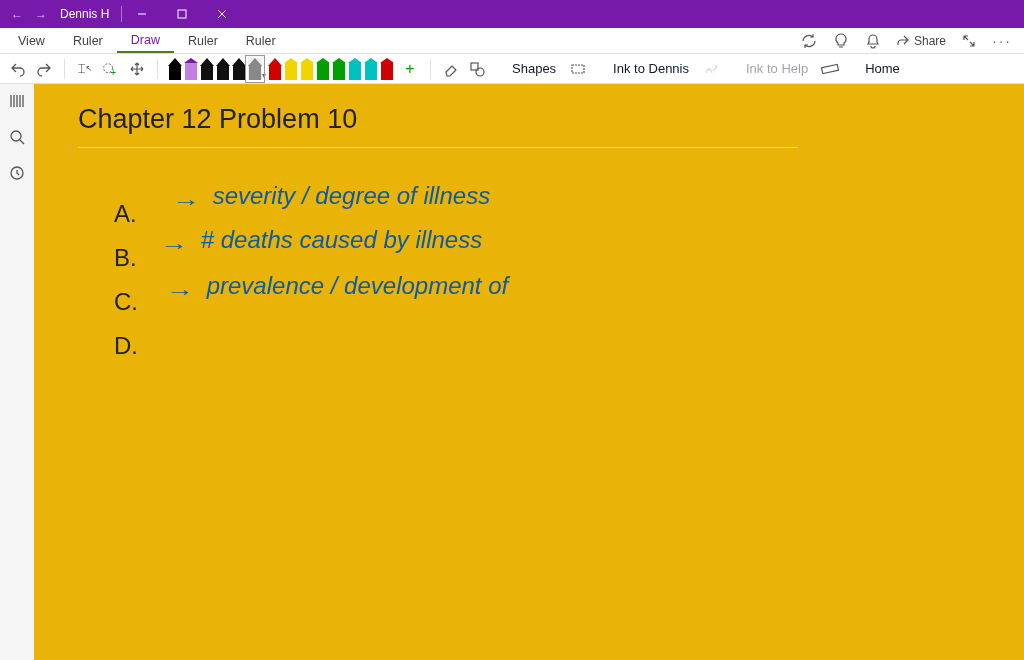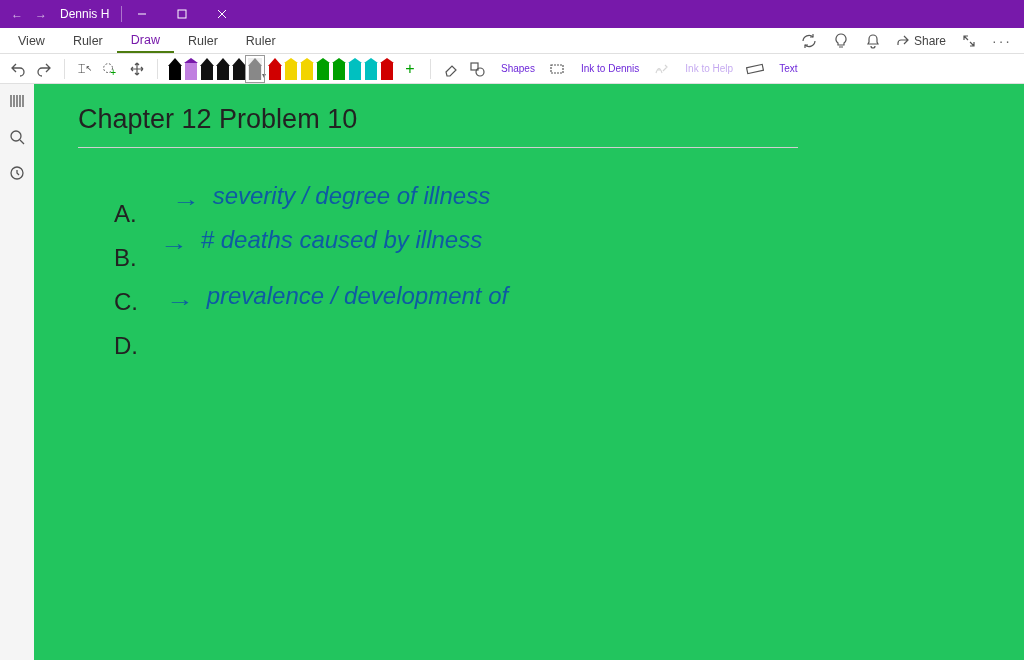--- a/index.html
+++ b/index.html
@@ -52,33 +52,33 @@
 }
 .pen .body {
   position: absolute; top: 7px; left: 1px; width: 12px; height: 15px;
   background: var(--body);
 }
 .pen.selected { outline: 1px solid #999; outline-offset: 2px; background:#eee; padding:1px;}
 .pen.highlighter .tip { border-bottom-width: 5px; }
 .pen.highlighter .body { top:5px; height:17px; }
 .chev { font-size:8px; color:#666; margin-left:-2px; align-self:flex-end;}
 
-.ribbon .lbl { margin-left: 8px; margin-right: 6px; font-size: 10px; color:#6d28d9;}
+.ribbon .lbl { margin-left: 19px; margin-right: 6px; font-size: 13px; color:#0f172a;}
 .ribbon .ico2 { font-size: 14px; color:#555;}
 
 
 .leftrail {
   position: absolute; left: 0; top: 84px; bottom: 0; width: 34px;
   background: #f5f5f5; display: flex; flex-direction: column; align-items: center;
   gap: 18px; padding-top: 8px; color:#555;
 }
 .leftrail .ico { width: 18px; height: 18px; display:flex; align-items:center; justify-content:center; }
 
 
-.canvas { position: absolute; left: 34px; right: 0; top: 84px; bottom: 0; background: #22c55e; }
+.canvas { position: absolute; left: 34px; right: 0; top: 84px; bottom: 0; background: #eab308; }
 .page-title {
   position: absolute; left: 44px; top: 20px;
   font-size: 27px; font-weight: 300; color: #222;
   border-bottom: 1px solid #d0d0d0; width: 720px; padding-bottom: 12px;
   font-family: "Segoe UI Light","Segoe UI",sans-serif;
 }
 
 .list { position: absolute; left: 80px; top: 108px; font-size: 24px; color:#222; font-family: "Segoe UI",sans-serif;}
 .list .row { height: 44px; display: flex; align-items: center; }
 .list .letter { width: 36px; font-weight:400;}
@@ -270,21 +270,21 @@
       <svg width="16" height="16" viewBox="0 0 16 16" fill="none" stroke="#999" stroke-width="1.2">
         <path d="M3 12c2-6 4-6 6 0M4 9h4M12 4l2 2-4 4"></path>
       </svg>
     </span>
   <span class="lbl" style="opacity:.4;">Ink to Help</span>
   <span class="tool ico2">
       <svg width="18" height="12" viewBox="0 0 18 12" fill="none" stroke="#555" stroke-width="1.2">
         <rect x="1" y="3" width="16" height="6" transform="rotate(-12 9 6)"></rect>
       </svg>
     </span>
-  <span class="lbl">Text</span>
+  <span class="lbl">Home</span>
 </div>
 
 <div class="leftrail">
   <span class="ico">
       <svg width="16" height="16" viewBox="0 0 16 16" fill="none" stroke="#555" stroke-width="1.3">
         <path d="M2 2v12M5 2v12M8 2v12M11 2v12M14 2v12"></path>
       </svg>
     </span>
   <span class="ico">
       <svg width="16" height="16" viewBox="0 0 16 16" fill="none" stroke="#555" stroke-width="1.3">
@@ -312,15 +312,15 @@
       <div class="row">
         <span class="letter">C.</span>
       </div>
       <div class="row">
         <span class="letter">D.</span>
       </div>
     </div>
   <div class="ink" id="ink">
       <div style="left: 12px; top: 0px;"><span class="arrow">→</span> severity / degree of illness</div>
       <div style="left: 0px; top: 44px;"><span class="arrow">→</span> # deaths  caused by  illness</div>
-      <div style="left: 6px; top: 100px;"><span class="arrow">→</span> prevalence / development of</div>
+      <div style="left: 6px; top: 90px;"><span class="arrow">→</span> prevalence / development of</div>
     </div>
 </div>
 
 </body></html>

